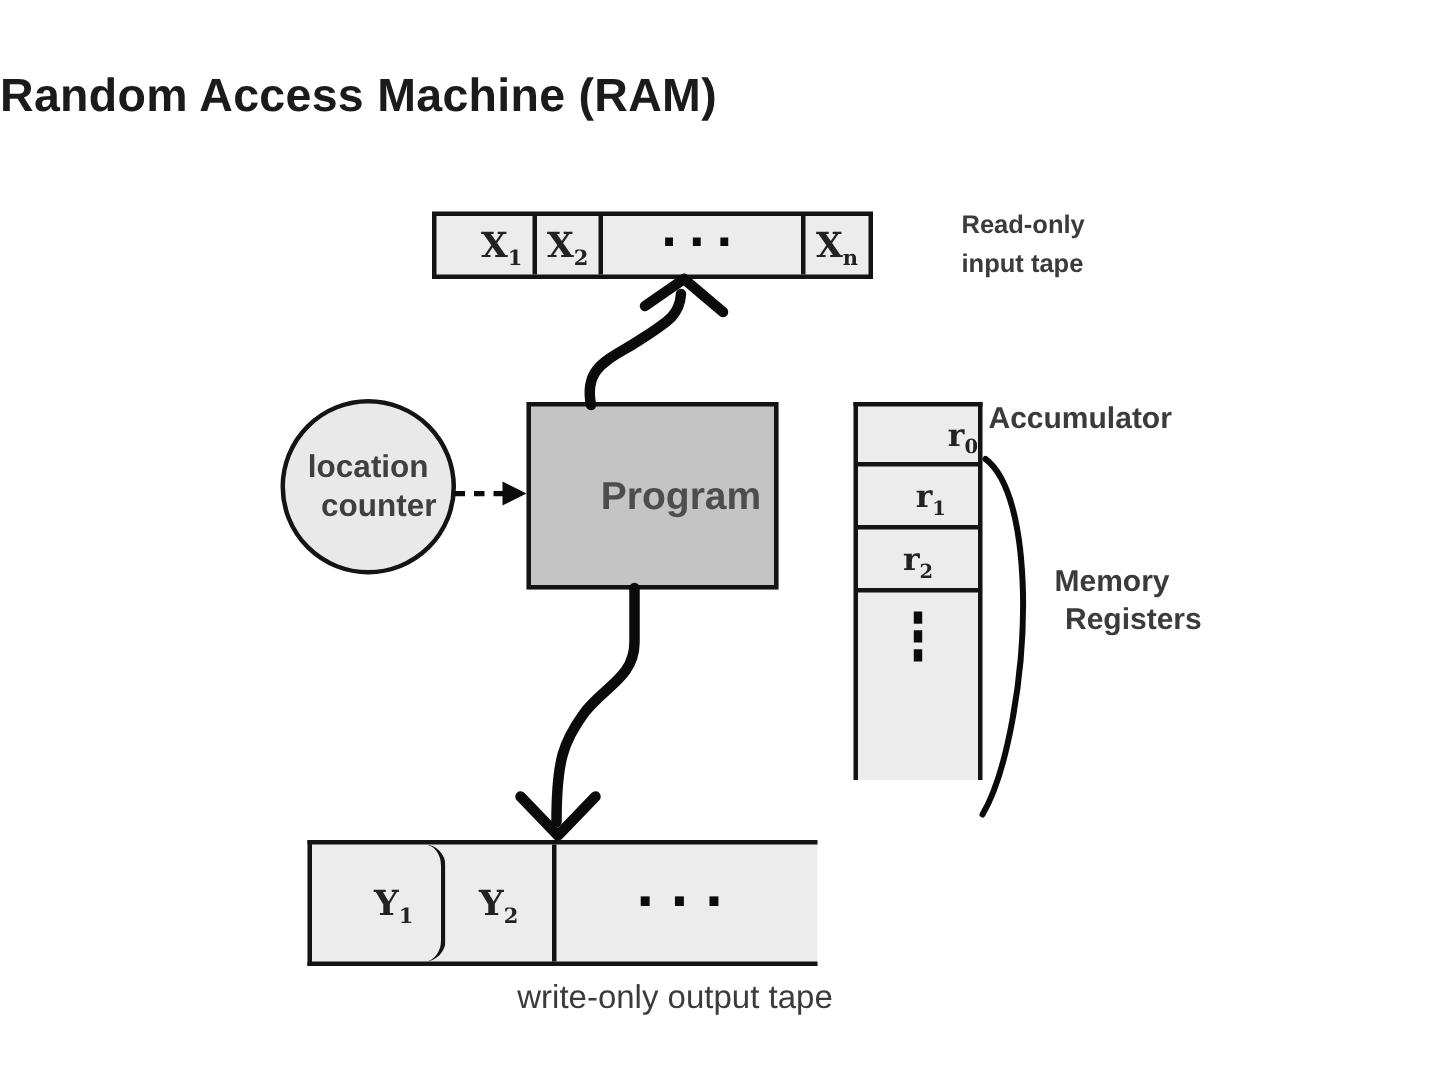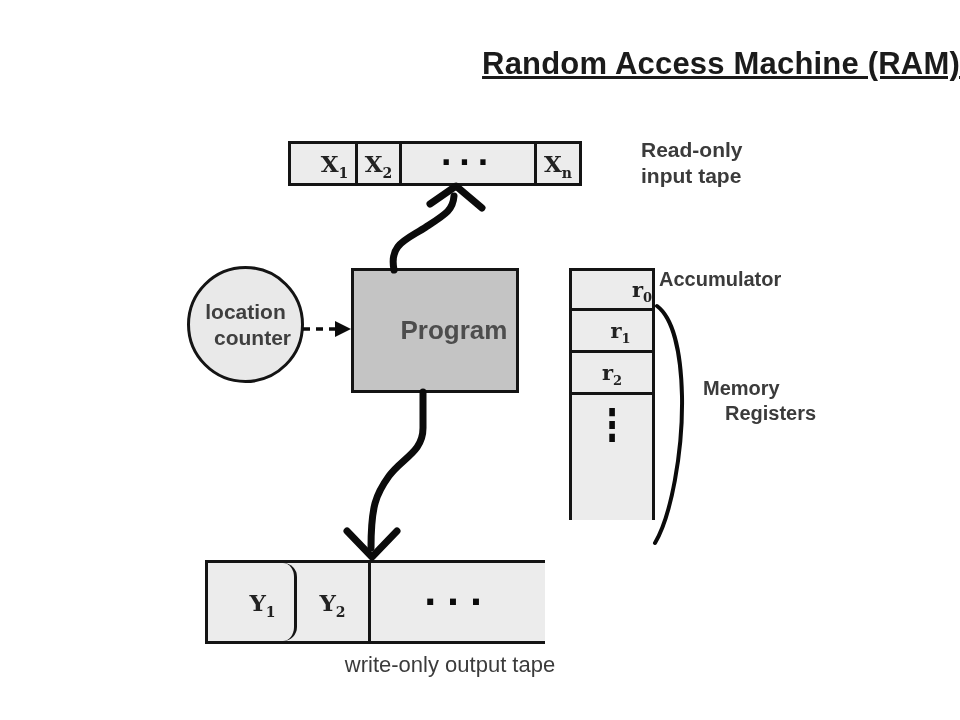--- a/index.html
+++ b/index.html
@@ -8,26 +8,25 @@
     width: 960px;
     height: 720px;
     background: #ffffff;
     overflow: hidden;
     font-family: "Liberation Sans", sans-serif;
   }
   .abs { position: absolute; }
 
   #slide-title {
     left: 0; top: 46px; width: 960px;
-    text-align: right;
+    text-align: left;
     font-size: 31px;
     font-weight: 700;
     color: #1b1b1b;
     letter-spacing: 0.2px;
-    text-decoration: underline;
   }
 
   
   .tape {
     display: flex;
     background: #ececec;
     border: 3px solid #141414;
     box-sizing: border-box;
     padding-left: 23px;
   }
@@ -116,28 +115,28 @@
     font-family: "DejaVu Sans", sans-serif;
     font-weight: 900; font-size: 32px; color: #0b0b0b;
     transform: scaleY(1.35);
     transform-origin: top center;
   }
 
   
   .side-label {
     font-weight: 700;
     color: #3b3b3b;
-    font-size: 21px;
+    font-size: 17px;
     line-height: 26px;
     white-space: nowrap;
   }
   #input-tape-label { left: 641px; top: 137px; }
   #accumulator-label { left: 659px; top: 266px; font-size: 20px; }
   #memory-label { left: 703px; top: 376px; font-size: 20px; line-height: 25px; }
-  #memory-label .line2 { margin-left: 22px; }
+  #memory-label .line2 { margin-left: 7px; }
   #output-tape-label {
     left: 250px; top: 652px; width: 400px;
     text-align: center;
     font-weight: 400; color: #3b3b3b; font-size: 22px;
   }
 
   #arrow-layer { left: 0; top: 0; pointer-events: none; }
 </style>
 </head>
 <body>

